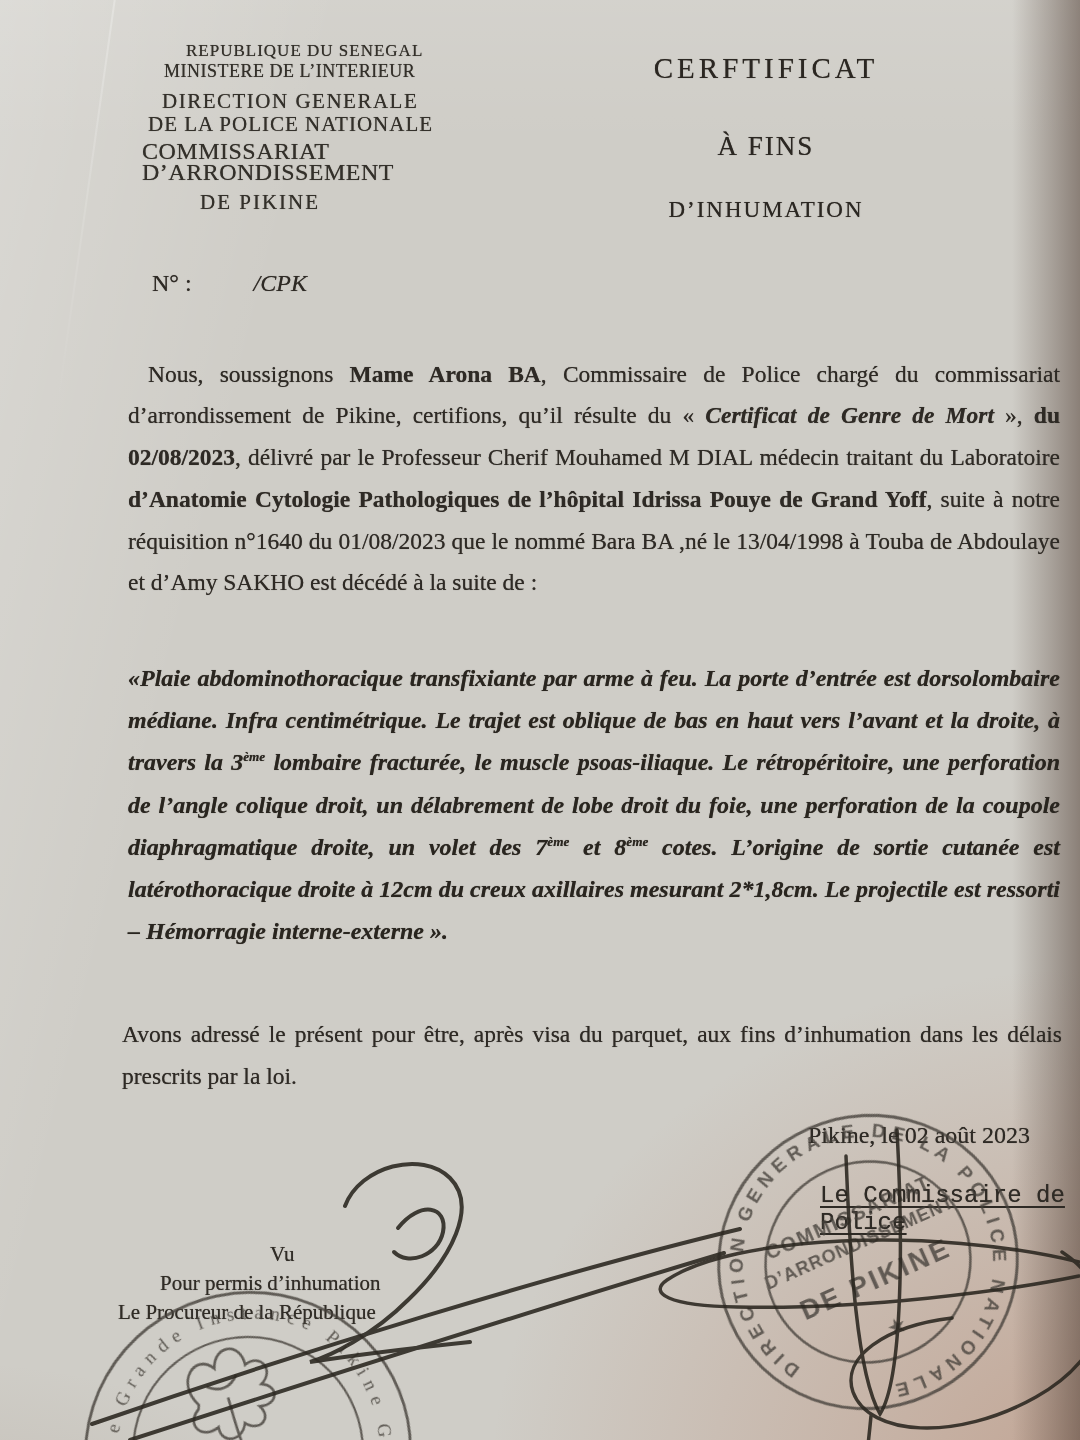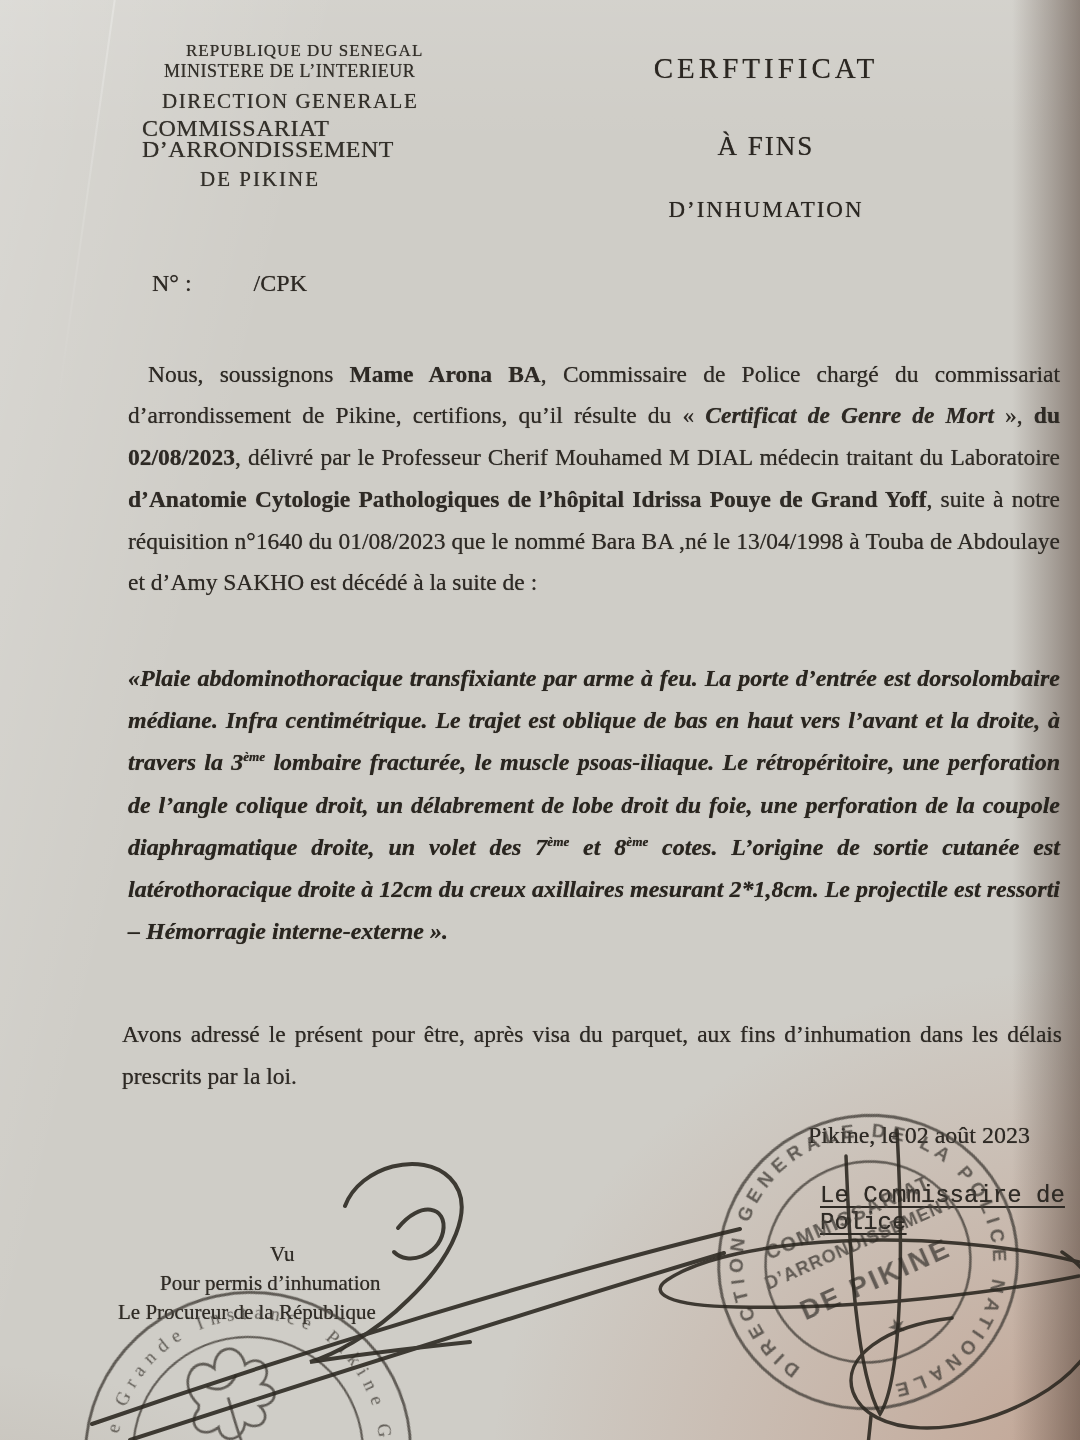--- a/index.html
+++ b/index.html
@@ -28,21 +28,21 @@
   .lh4{font-size:21px;margin-left:0;margin-top:2px;letter-spacing:1px;}
   .lh5{font-size:24px;margin-left:-6px;margin-top:6px;letter-spacing:.5px;}
   .lh6{font-size:21px;margin-left:52px;margin-top:9px;letter-spacing:2px;}
   
   .title{left:598px;top:52px;width:336px;text-align:center;font-weight:normal;color:#2b2722;}
   .t1{font-size:29px;letter-spacing:4px;}
   .t2{font-size:27px;margin-top:46px;letter-spacing:2px;}
   .t3{font-size:23px;margin-top:35px;letter-spacing:2px;}
   
   .ref{left:152px;top:270px;font-size:24px;}
-  .ref .gap{margin-left:62px;}
+  .ref .gap{margin-left:62px;font-style:italic;}
   
   .para{position:absolute;left:128px;width:932px;text-align:justify;}
   .p-intro{top:330px;font-size:23.5px;line-height:41.8px;text-indent:20px;}
   .p-quote{top:641px;font-size:24px;line-height:42.2px;font-weight:bold;font-style:italic;color:#29251f;margin-top:16px;}
   .p-close{left:122px;top:989px;width:940px;font-size:23.5px;line-height:42px;}
   .rb{font-weight:bold;}
   .rbi{font-weight:bold;font-style:italic;}
   .sup{vertical-align:super;font-size:.55em;line-height:0;}
   
   .dateline{left:808px;top:1122px;font-size:24px;}
@@ -59,20 +59,21 @@
 </style>
 </head>
 <body>
 
 <div class="abs crease"></div>
 
 <div class="abs letterhead ink">
   <div class="lh1">REPUBLIQUE DU  SENEGAL</div>
   <div class="lh2">MINISTERE DE L’INTERIEUR</div>
   <div class="lh3">DIRECTION GENERALE</div>
+  <div class="lh4">DE LA POLICE NATIONALE</div>
   <div class="lh5">COMMISSARIAT D’ARRONDISSEMENT</div>
   <div class="lh6">DE PIKINE</div>
 </div>
 
 <div class="abs title ink">
   <div class="t1">CERFTIFICAT</div>
   <div class="t2">À FINS</div>
   <div class="t3">D’INHUMATION</div>
 </div>
 

